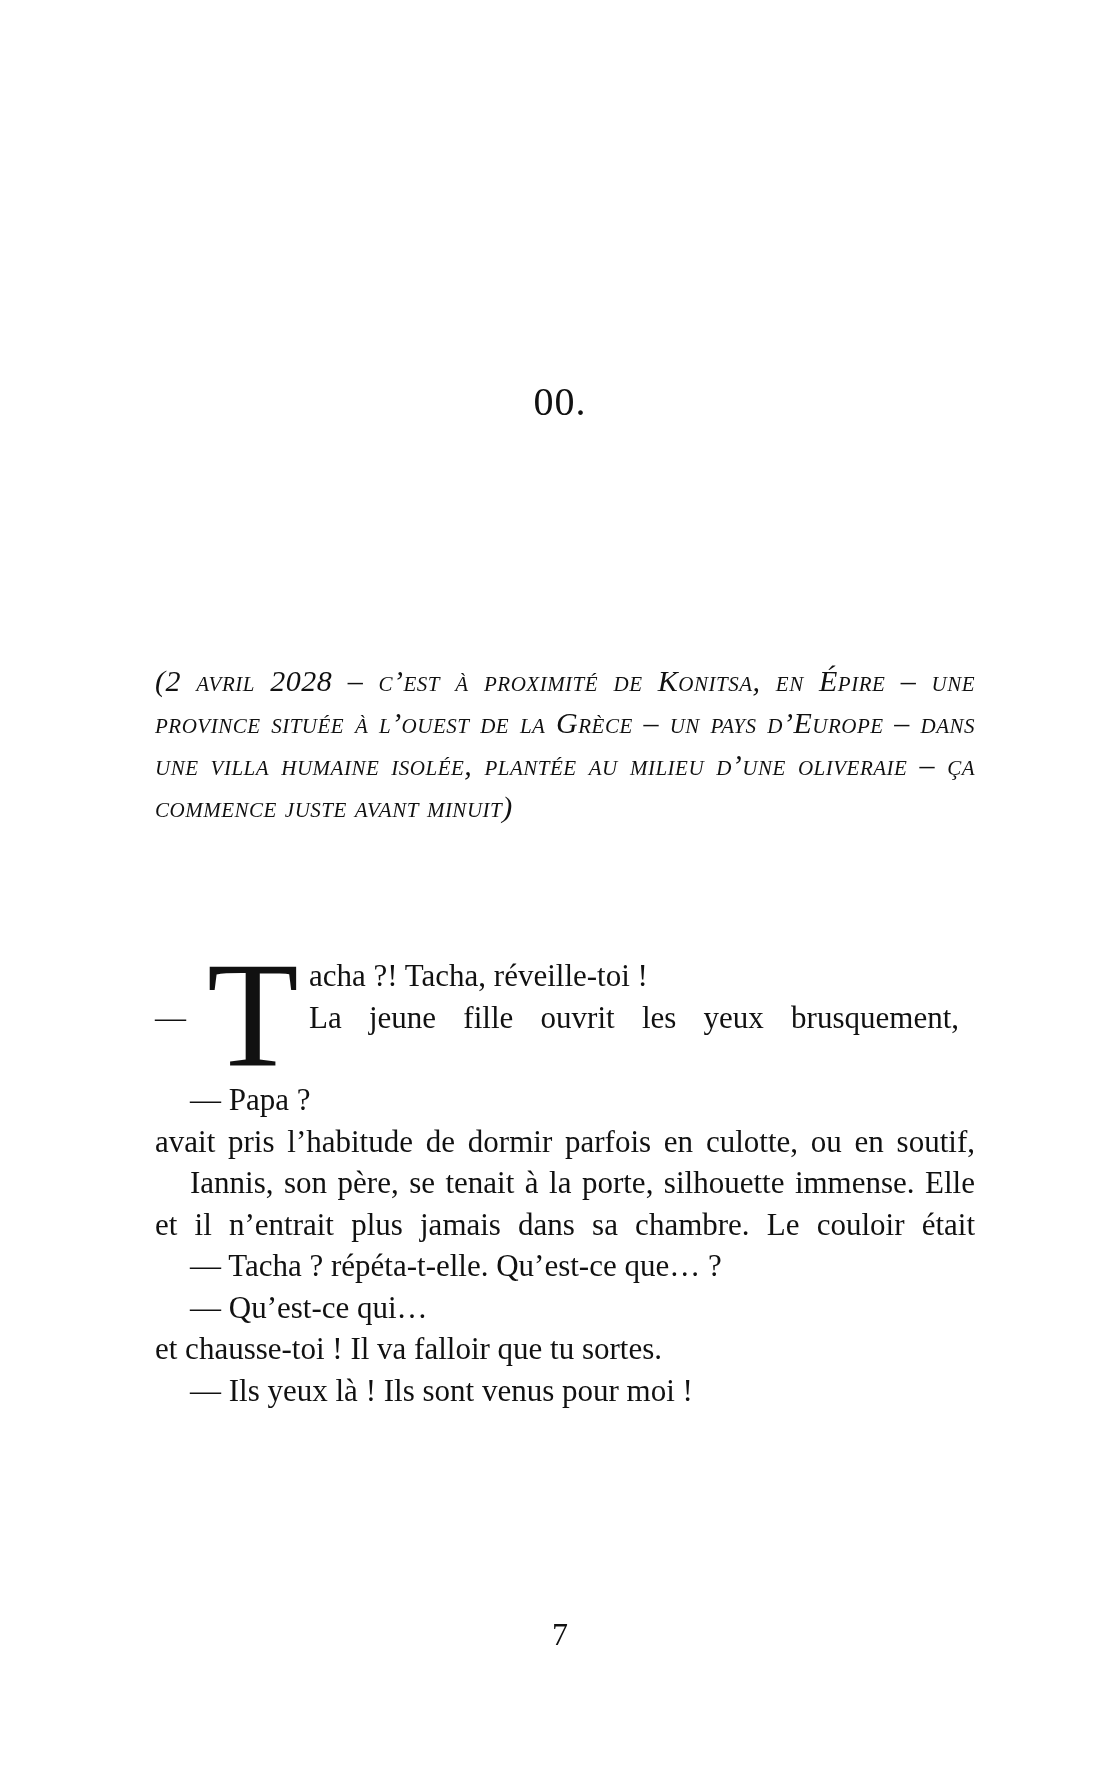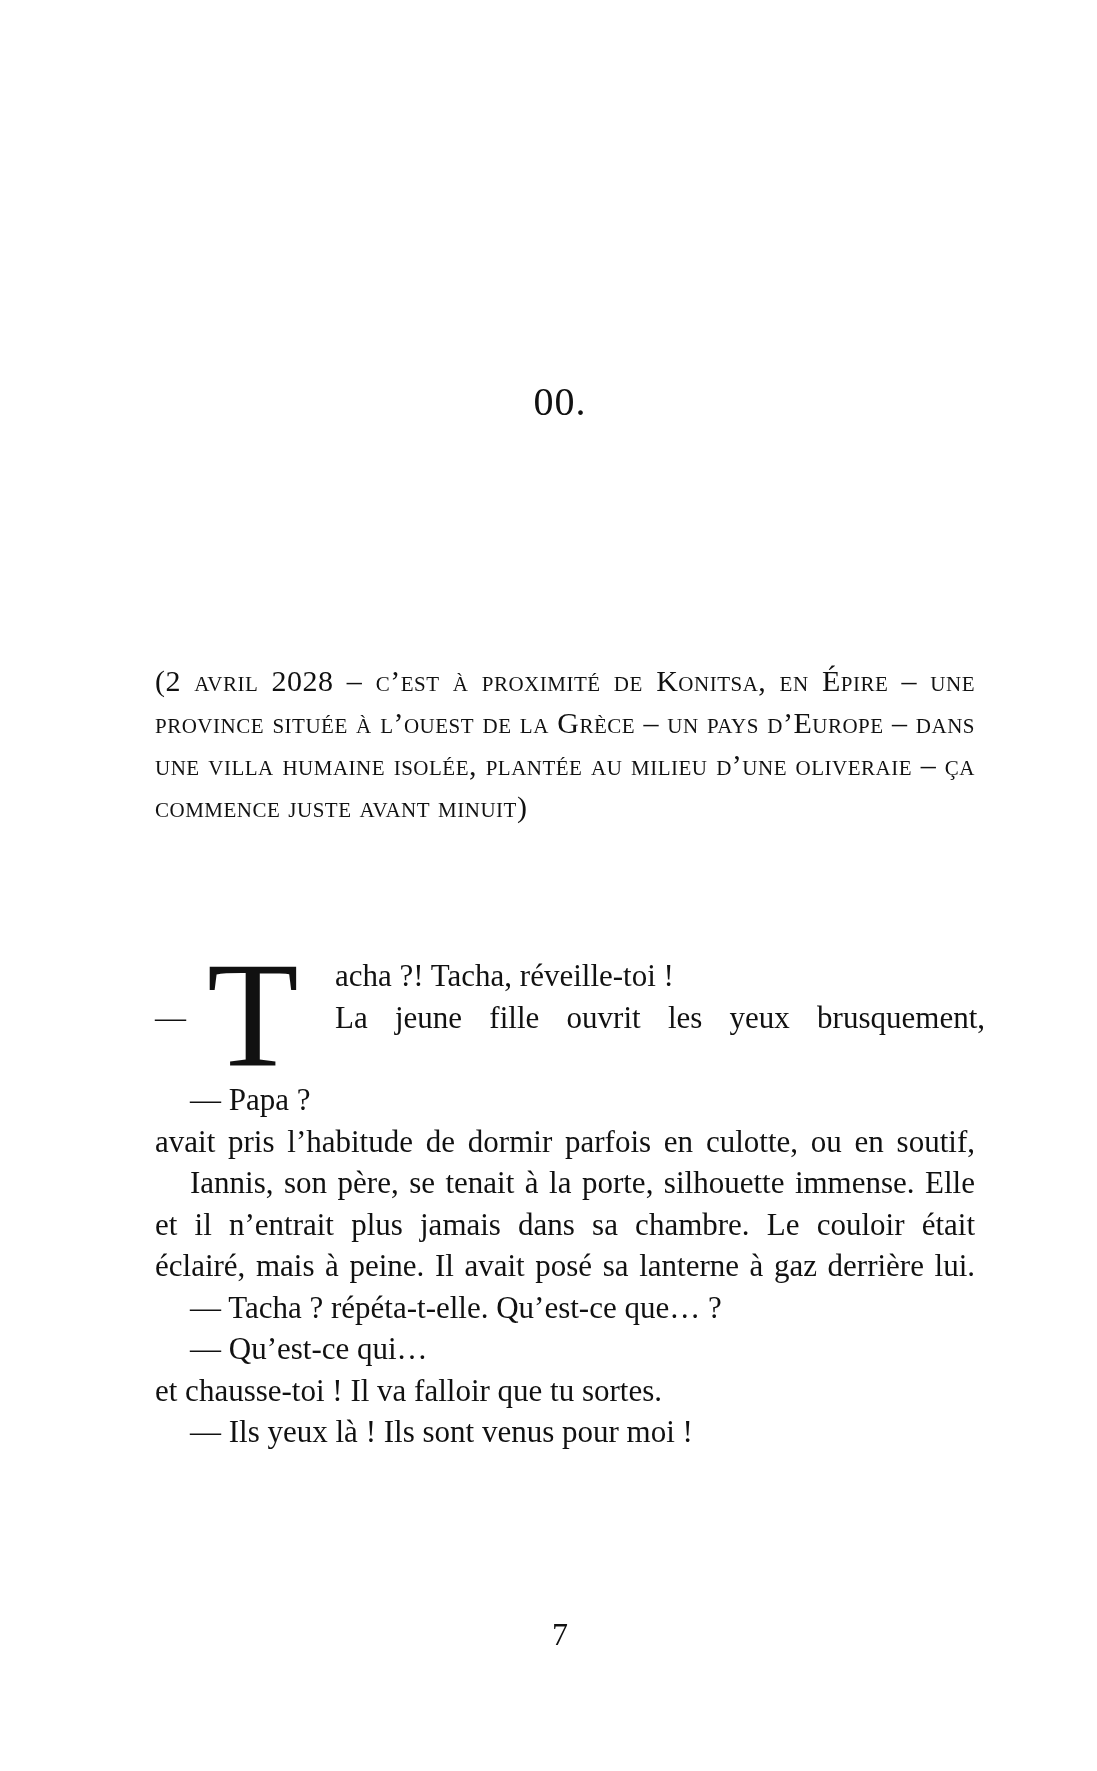--- a/index.html
+++ b/index.html
@@ -2,31 +2,31 @@
 <html><head>
 <meta charset="utf-8">
 <style>
   html, body { margin:0; padding:0; background:#ffffff; }
   body { width:1097px; height:1771px; position:relative; overflow:hidden;
          font-family:"Liberation Serif", "DejaVu Serif", serif; color:#111; }
   .chapter-title { position:absolute; top:378px; left:0; width:1120px; text-align:center;
          font-size:40px; letter-spacing:1px; }
   .intro { position:absolute; left:155px; top:660px; width:820px;
          font-variant:small-caps; font-size:30px; line-height:42px; text-align:justify;
-         letter-spacing:0.5px; }
+         letter-spacing:0.5px;font-style:italic; }
   .body-text { position:absolute; left:155px; top:955px; width:820px;
          font-size:31px; line-height:41.5px; }
   .line { white-space:nowrap; }
   .just { text-align:justify; text-align-last:justify; }
   .indent { padding-left:92px; }
   .dropcap-block { position:relative; height:124px; }
   .dropcap { position:absolute; left:52px; top:-6px; font-size:150px; line-height:130px;
          font-family:"Liberation Serif", serif; }
   .dropdash { position:absolute; left:0; top:42px; }
-  .dc-lines { position:absolute; left:180px; width:650px; }
+  .dc-lines { position:absolute; left:154px; width:650px; }
   .page-number { position:absolute; top:1616px; left:0; width:1120px; text-align:center;
          font-size:32px; }
 </style>
 </head>
 <body>
 
 <div class="chapter-title">00.</div>
 
 <div class="intro">(2 avril 2028 – c’est à proximité de Konitsa, en Épire – une province située à l’ouest de la Grèce – un pays d’Europe – dans une villa humaine isolée, plantée au milieu d’une oliveraie – ça commence juste avant minuit)</div>
 
@@ -36,20 +36,19 @@
     <span class="dropcap">T</span>
     <div class="dc-lines">
       <div class="line">acha ?! Tacha, réveille-toi !</div>
       <div class="line just">La jeune fille ouvrit les yeux brusquement,</div>
     </div>
   </div>
   <div class="line indent" style="padding-left:35px">— Papa ?</div>
   <div class="line just">avait pris l’habitude de dormir parfois en culotte, ou en soutif,</div>
   <div class="line just" style="padding-left:35px">Iannis, son père, se tenait à la porte, silhouette immense. Elle</div>
   <div class="line just">et il n’entrait plus jamais dans sa chambre. Le couloir était</div>
-  <div class="line just">éclairé, mais à peine. Il avait posé sa lanterne à gaz derrière lui.</div>
   <div class="line" style="padding-left:35px">— Tacha ? répéta-t-elle. Qu’est-ce que… ?</div>
   <div class="line" style="padding-left:35px">— Qu’est-ce qui…</div>
   <div class="line">et chausse-toi ! Il va falloir que tu sortes.</div>
   <div class="line" style="padding-left:35px">— Ils yeux là ! Ils sont venus pour moi !</div>
 </div>
 
 <div class="page-number">7</div>
 
 </body></html>

